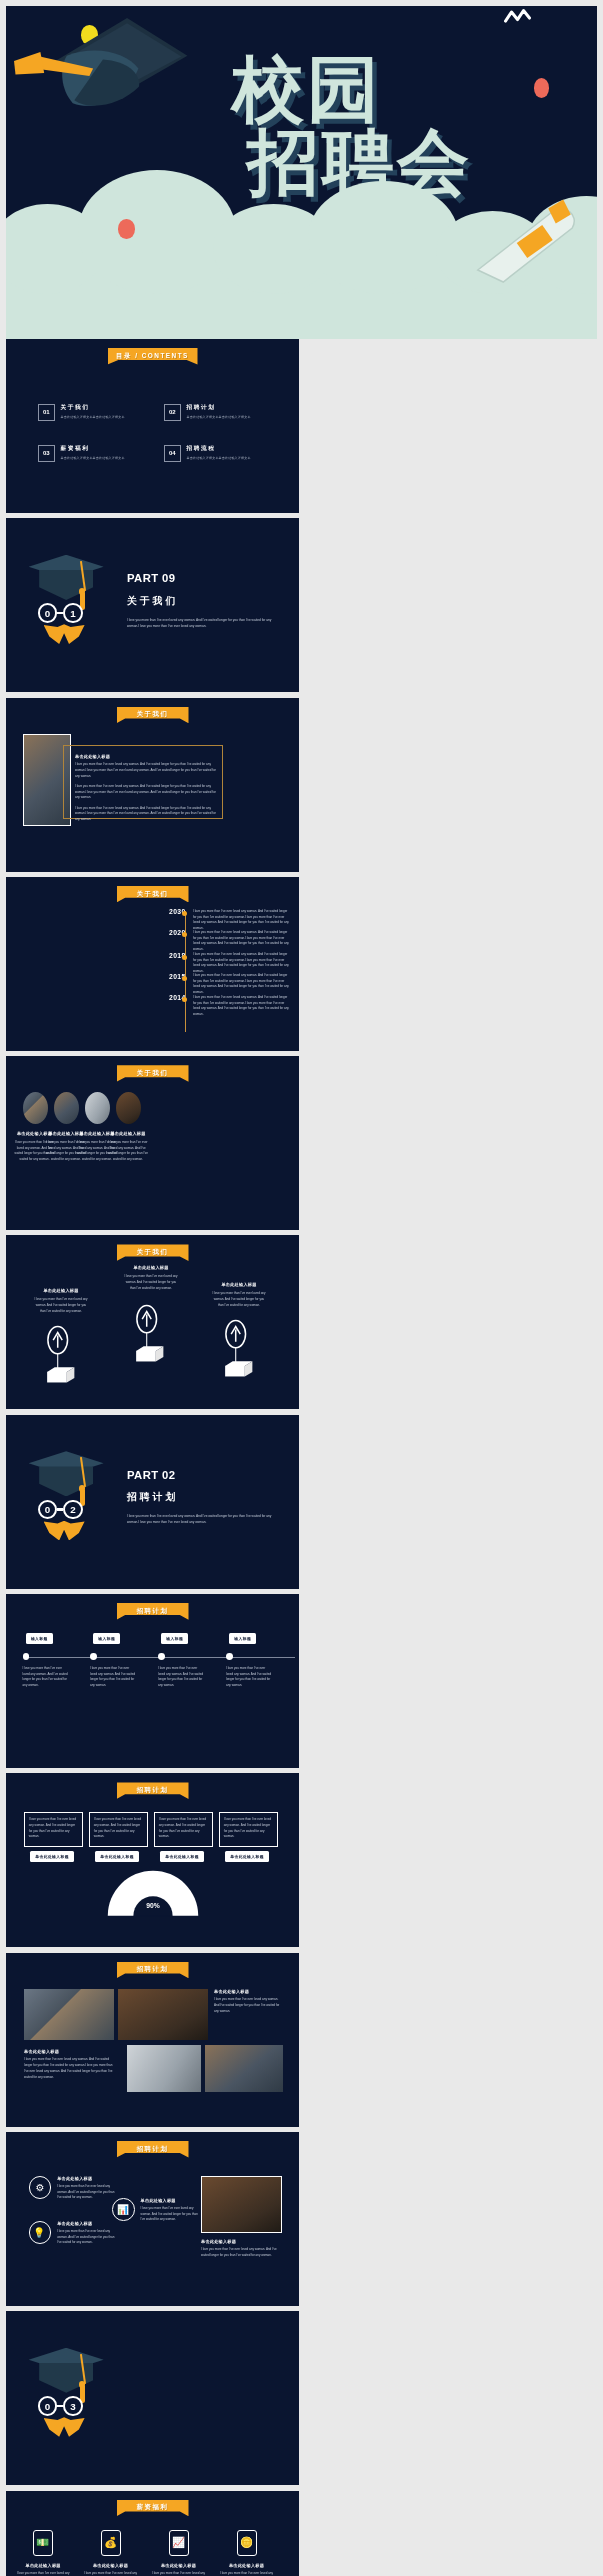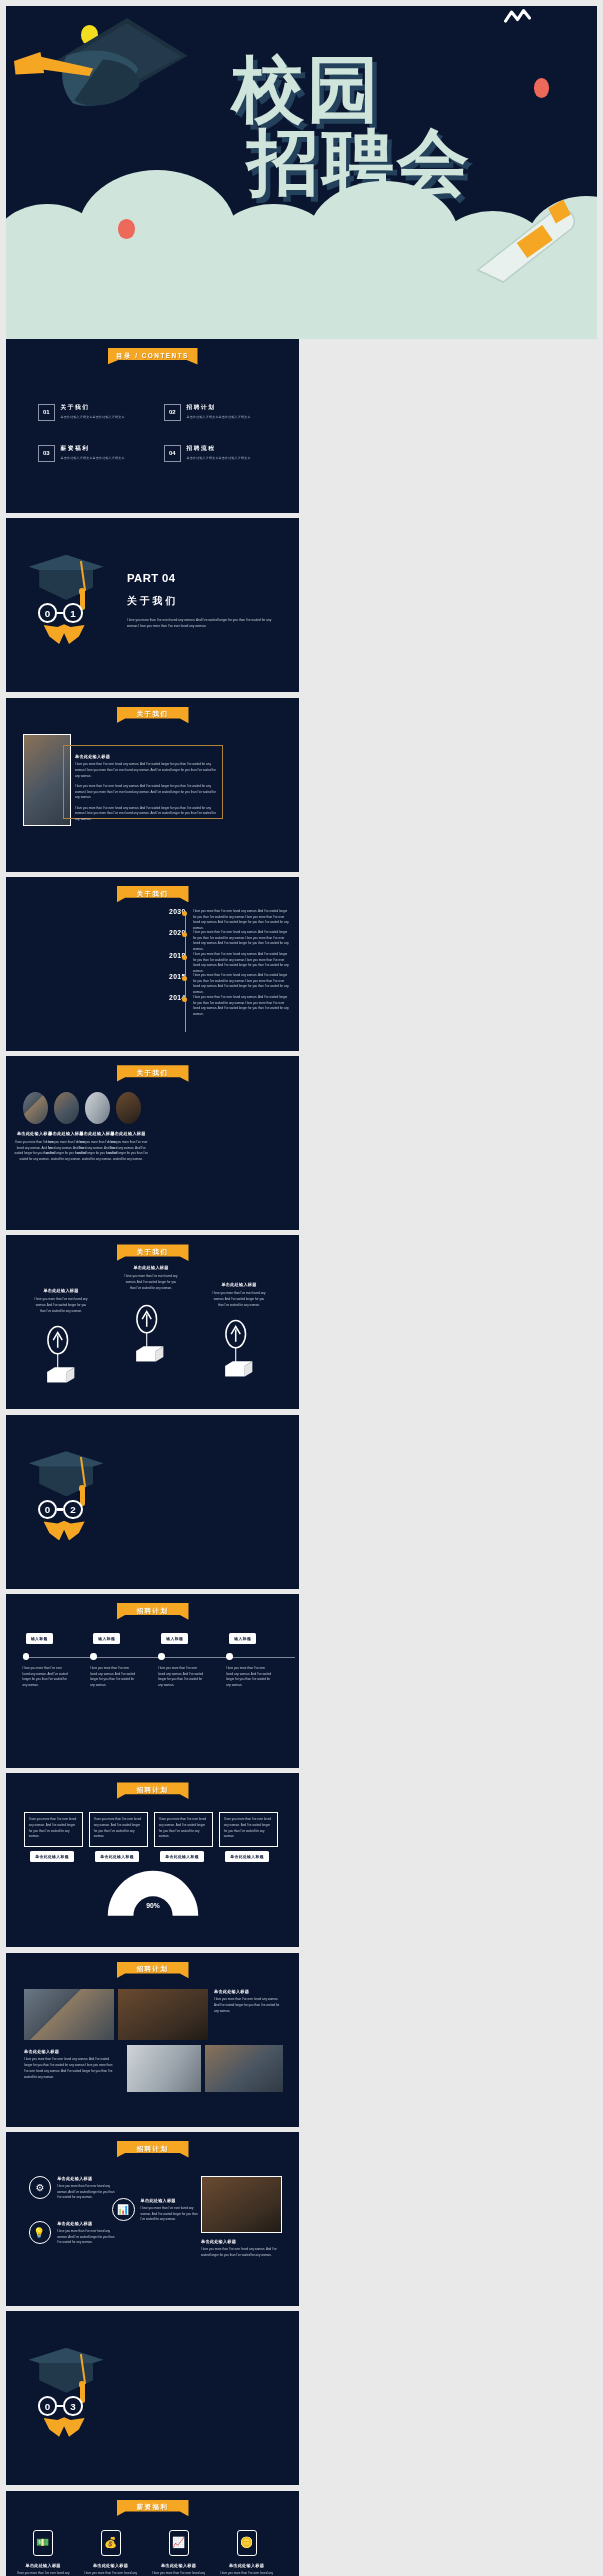--- a/index.html
+++ b/index.html
@@ -233,21 +233,21 @@
             <div class="tassel-tail"></div>
           <div class="glasses">
             <div class="lens">0</div>
             <div class="bridge"></div>
             <div class="lens">1</div>
           </div>
           <div class="mustache"></div>
         </div>
       </div>
       <div class="sec-txt">
-        <div class="sec-part">PART 04</div>
+        <div class="sec-part">PART 09</div>
         <div class="sec-cn">关于我们</div>
         <div class="sec-desc">I love you more than I've ever loved any woman. And I've waited longer for you than I've waited for any woman.I love you more than I've ever loved any woman.</div>
       </div>
     </div>
 
     <div class="slide">
       <div class="ribbon">关于我们</div>
       <div class="imgph b" style="left:16.6px;top:36px;width:48px;height:92px;border:1.5px solid #fff;"></div>
       <div style="position:absolute;left:57px;top:47px;width:160px;height:74px;border:0.8px solid #b0843a;"></div>
       <div style="position:absolute;left:69px;top:56px;width:143px;">
@@ -351,20 +351,25 @@
             <div class="tassel-ball"></div>
             <div class="tassel-tail"></div>
           <div class="glasses">
             <div class="lens">0</div>
             <div class="bridge"></div>
             <div class="lens">2</div>
           </div>
           <div class="mustache"></div>
         </div>
       </div>
+      <div class="sec-txt">
+        <div class="sec-part">PART 02</div>
+        <div class="sec-cn">招聘计划</div>
+        <div class="sec-desc">I love you more than I've ever loved any woman. And I've waited longer for you than I've waited for any woman.I love you more than I've ever loved any woman.</div>
+      </div>
     </div>
 
     <div class="slide">
       <div class="ribbon">招聘计划</div>
       <div class="chipbox" style="left:19.6px;top:39px;">输入标题</div>
       <div class="chipbox" style="left:87px;top:39px;">输入标题</div>
       <div class="chipbox" style="left:155px;top:39px;">输入标题</div>
       <div class="chipbox" style="left:223px;top:39px;">输入标题</div>
       <div style="position:absolute;left:19.6px;top:63px;right:4.5px;height:0.8px;background:#7e869a;"></div>
       <span style="position:absolute;left:16.6px;top:59px;width:6.8px;height:6.8px;border-radius:50%;background:#fff;"></span>

